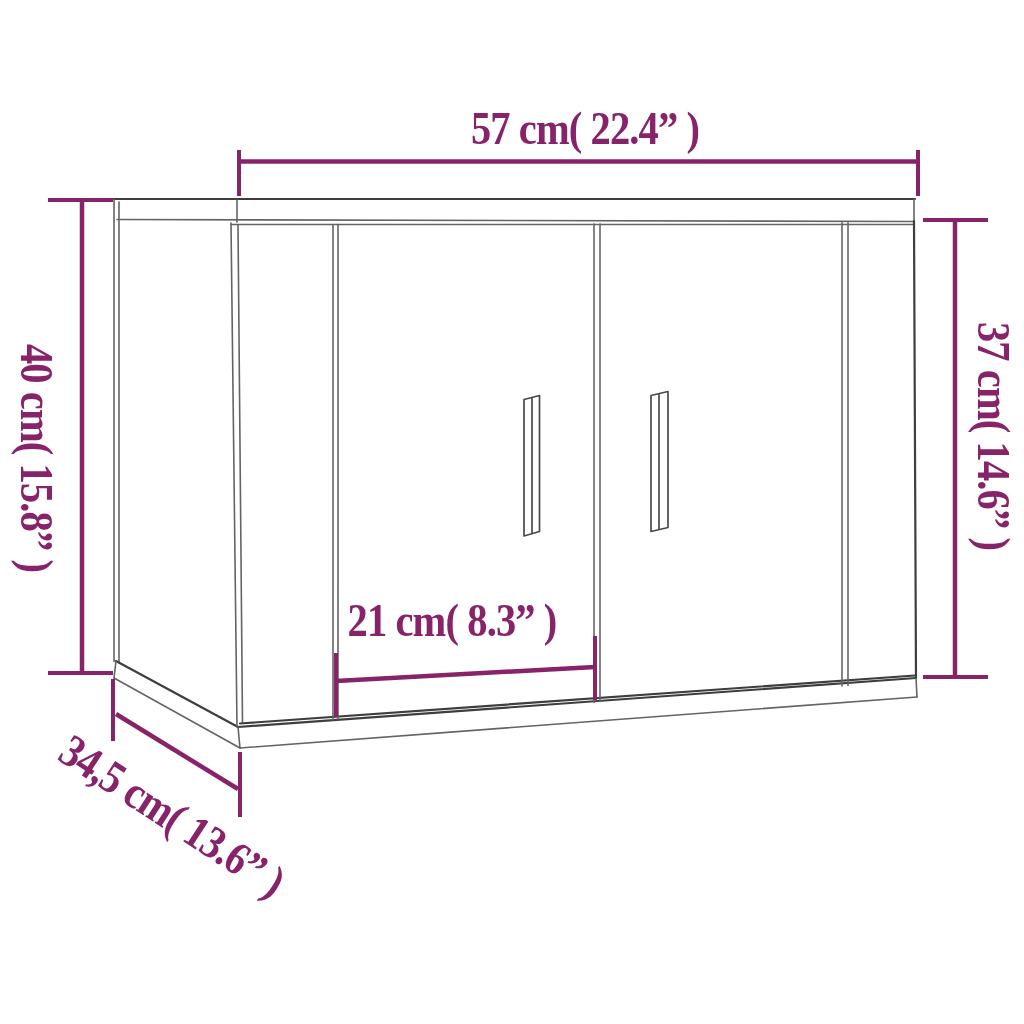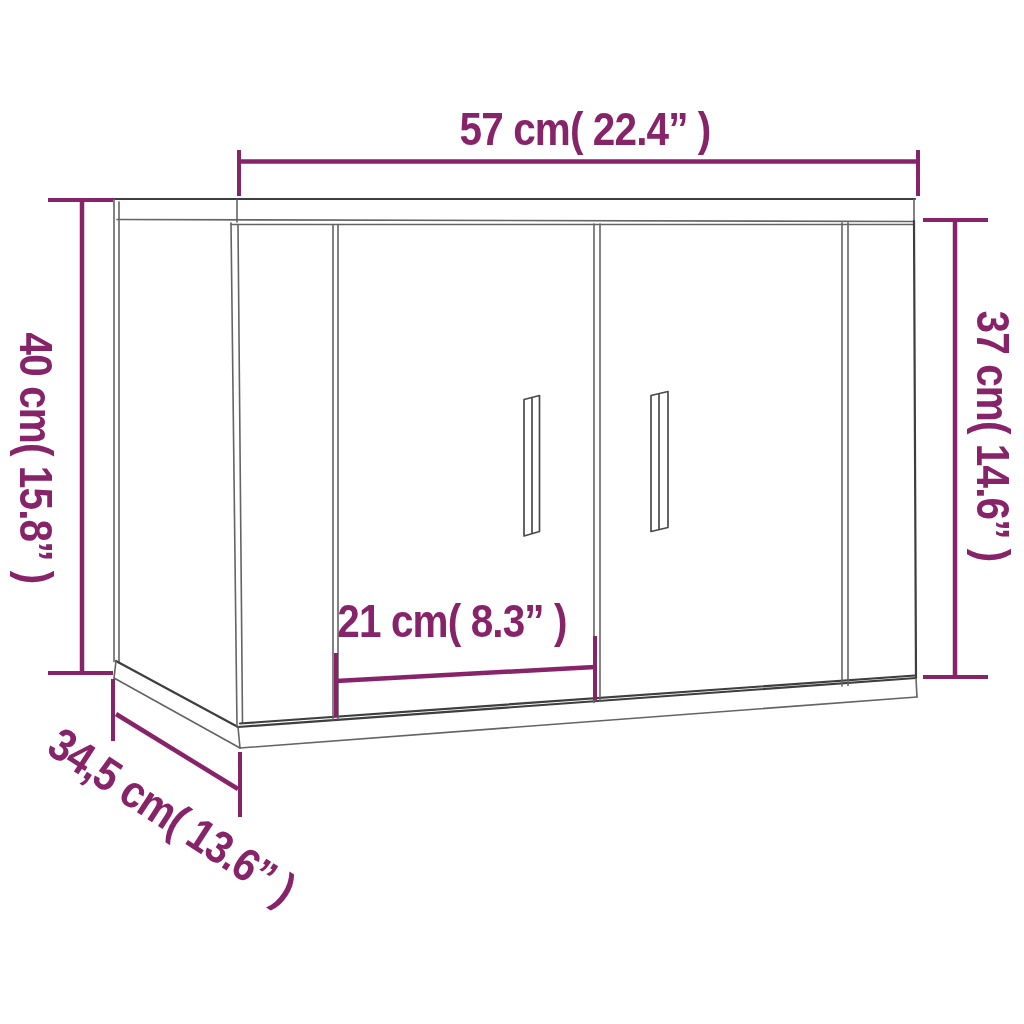--- a/index.html
+++ b/index.html
@@ -7,21 +7,21 @@
     --line-dark:#3e3e3e;
     --line-mid:#646464;
     --bg:#ffffff;
   }
   html,body{margin:0;padding:0;background:var(--bg);}
   #canvas{
     position:relative;
     width:1024px;height:1024px;
     background:var(--bg);
     overflow:hidden;
-    font-family:Liberation Sans, sans-serif;
+    font-family:Liberation Serif, serif;
   }
   #canvas svg{position:absolute;left:0;top:0;}
   .stroke-dark{stroke:var(--line-dark);stroke-width:2.2;fill:none;stroke-linecap:round;}
   .stroke-mid{stroke:var(--line-mid);stroke-width:1.6;fill:none;stroke-linecap:round;}
   .handle{stroke:#4a4a4a;stroke-width:1.7;fill:#ffffff;stroke-linejoin:round;}
   .dim-line{stroke:var(--accent);stroke-width:4.5;fill:none;stroke-linecap:butt;}
   .dim-tick{stroke:var(--accent);stroke-width:4;fill:none;stroke-linecap:butt;}
   .dim-label{
     position:absolute;
     color:var(--accent);

